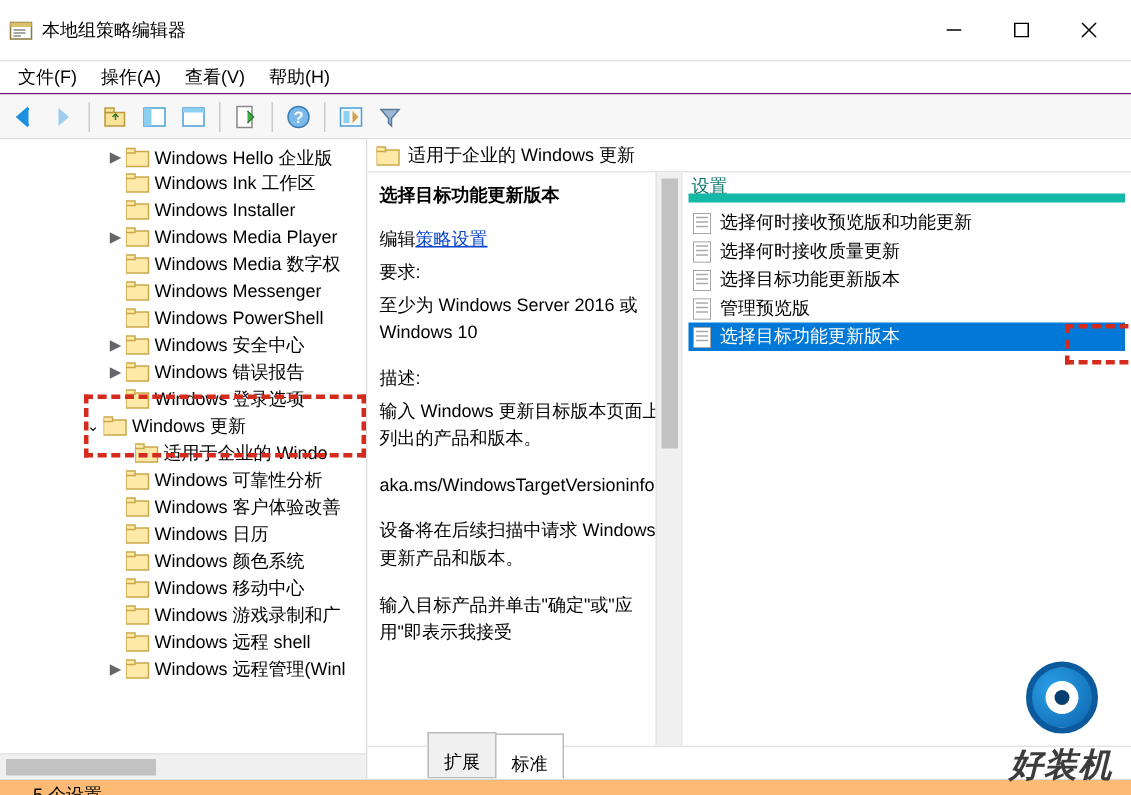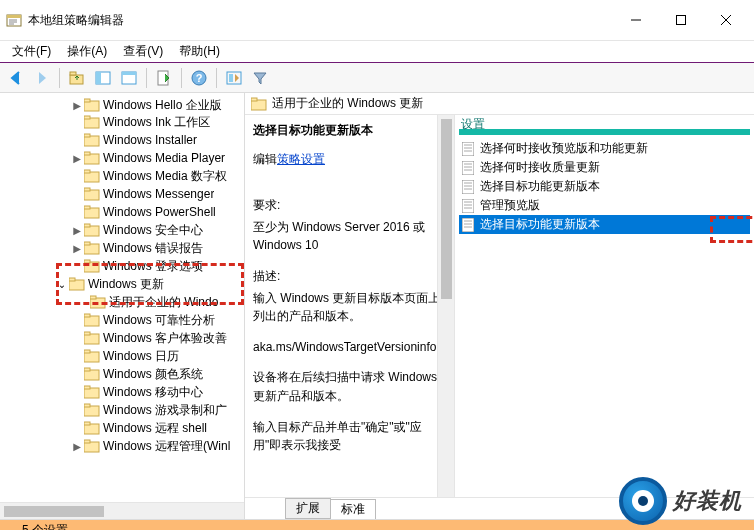--- a/index.html
+++ b/index.html
@@ -52,29 +52,29 @@
 
 .settings-col { flex: 1; padding: 4px 4px; overflow: hidden; position:relative; }
 .settings-col .col-head { color: #0f766e; margin-bottom: 4px; padding-left: 2px; height:16px; display:flex; align-items:center; border-bottom:6px solid #14b8a6; }
 .set-item { display: flex; align-items: center; height: 19px; padding-left: 2px; font-size: 12px; }
 .set-item .sicon { width: 14px; height: 14px; margin-right: 5px; flex-shrink: 0; display:inline-flex; align-items:center; justify-content:center; }
 .set-item.selected { background: #0078d7; color: #fff; }
 .highlight-box-red2 { position: absolute; left: 465px; top: 123px; width: 278px; height: 27px; border: 3px dashed #d52b1e; pointer-events: none; z-index: 5; }
 
 
 .tabs-row { height: 22px; display: flex; align-items: flex-end; padding-left: 40px; border-top: 1px solid #e5e5e5; }
-.tab { border: 1px solid #bbb; border-top: 1px solid #bbb; padding: 1px 10px 1px 10px; font-size: 12px; background: #fff; margin-right: -1px; }
+.tab { border: 1px solid #bbb; border-top: 1px solid #bbb; padding: 11px 10px 1px 10px; font-size: 12px; background: #fff; margin-right: -1px; }
 .tab.inactive { background: #f0f0f0; }
 .tab.active { background: #fff; border-top-color:#bbb; border-bottom:1px solid #fff; position:relative; top:1px; }
 
 
 .statusbar { height: 20px; display: flex; align-items: center; padding-left: 22px; font-size: 12px; background:#fdba74; }
 
 
-.logo-watermark { position: absolute; right: 12px; bottom: 5px; display: flex; align-items: center; gap: 6px; }
+.logo-watermark { position: absolute; right: 12px; bottom: 5px; display: flex; align-items: center; gap: 6px; flex-direction: column; }
 .logo-watermark .circle { width: 48px; height: 48px; border-radius: 50%; background: radial-gradient(circle at 35% 35%, #2aa0e6, #0c63ae); display:flex; align-items:center; justify-content:center; border:4px solid #0b5a9e; }
 .logo-watermark .eye { width:22px; height:22px; border-radius:50%; background:#fff; display:flex; align-items:center; justify-content:center; }
 .logo-watermark .pupil { width:10px; height:10px; border-radius:50%; background:#083e70; }
 .logo-watermark .txt { font-size: 22px; font-weight: bold; font-style: italic; color:#3c3c3c; letter-spacing:1px; }
 
 
 </style>
 </head>
 <body>
 
@@ -395,21 +395,21 @@
           </svg>
         </span>
       <span>适用于企业的 Windows 更新</span>
     </div>
 
     <div class="right-body">
 
       <div class="detail-col">
         <div class="heading">选择目标功能更新版本</div>
         <p><span>编辑</span><a href="#" class="link">策略设置</a></p>
-        <p style="margin-top:28px">要求:</p>
+        <p style="margin-top:4px">要求:</p>
         <p>至少为 Windows Server 2016 或 Windows 10</p>
         <p style="margin-top:12px">描述:</p>
         <p>输入 Windows 更新目标版本页面上列出的产品和版本。</p>
         <p style="margin-top:12px">aka.ms/WindowsTargetVersioninfo</p>
         <p style="margin-top:12px">设备将在后续扫描中请求 Windows 更新产品和版本。</p>
         <p style="margin-top:12px">输入目标产品并单击"确定"或"应用"即表示我接受</p>
         <div class="detail-vscroll">
             <div class="thumb"></div>
           </div>
       </div>

